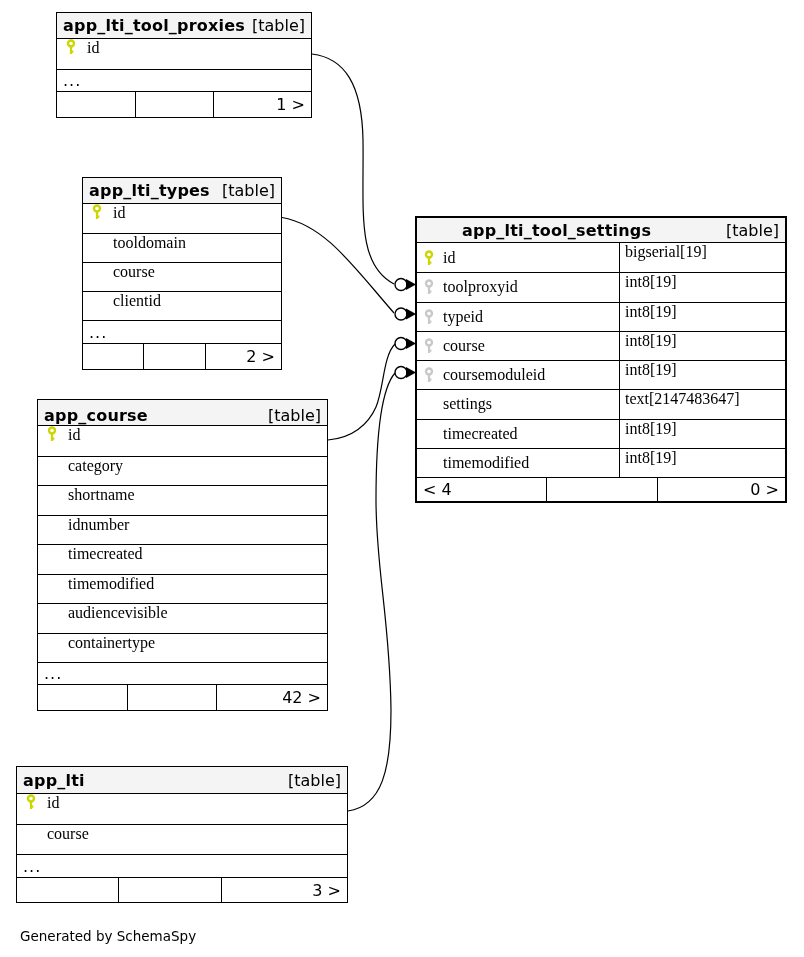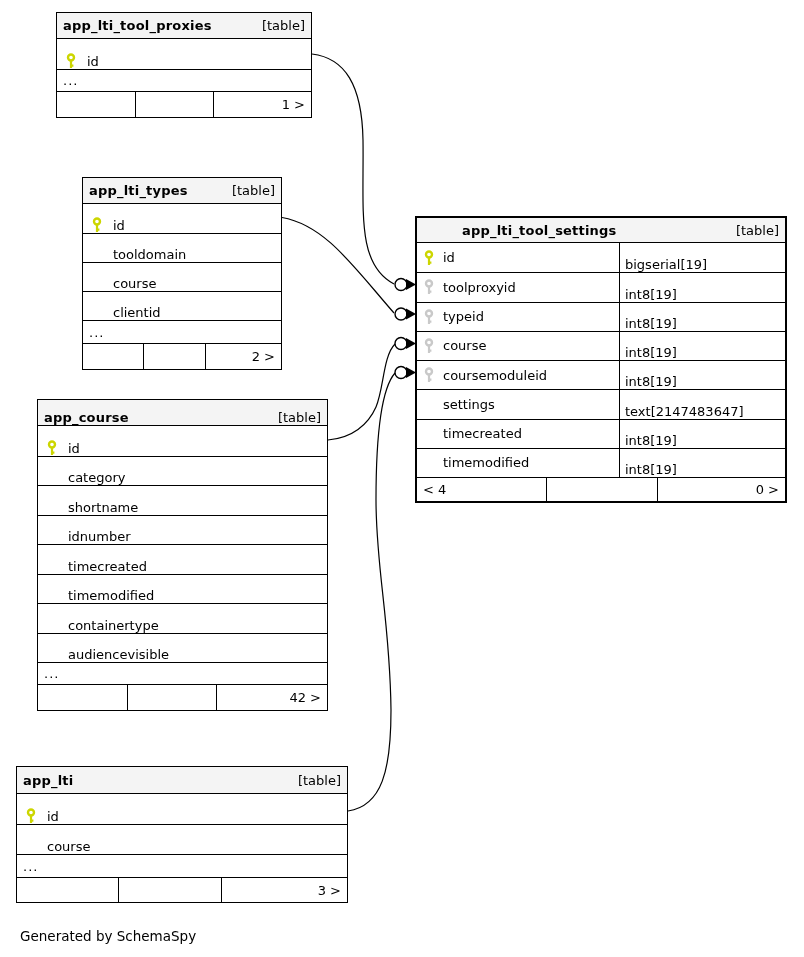--- a/index.html
+++ b/index.html
@@ -16,39 +16,40 @@
     left: 0; top: 0;
     z-index: 0;
     pointer-events: none;
   }
   .tbl {
     position: absolute;
     background: #ffffff;
     border: 1px solid #000000;
     z-index: 1;
     box-sizing: border-box;
-    font-size: 13px;
+    font-size: 16px;
     color: #000000;
   }
   .tbl.main { border-width: 2px; }
   .hdr {
     display: flex;
     justify-content: space-between;
     align-items: center;
     background: #f4f4f4;
     border-bottom: 1px solid #000000;
     padding: 0 6px;
     box-sizing: border-box;
   }
   .hname { font-weight: bold; letter-spacing: 0.2px; }
   .htag { font-weight: normal; }
   .row {
     display: flex;
-    align-items: flex-end;
-    box-sizing: border-box;
+    align-items: flex-start;
+    box-sizing: border-box;
+    font-family: Liberation Serif, serif;
   }
   .row + .row { border-top: 1px solid #000000; }
   .keycell {
     width: 30px;
     padding-left: 8px;
     display: flex;
     align-items: center;
     box-sizing: border-box;
     flex: none;
   }
@@ -238,25 +239,25 @@
     <div class="row">
       <span class="keycell"></span>
       <span class="namecell">timecreated</span>
     </div>
     <div class="row">
       <span class="keycell"></span>
       <span class="namecell">timemodified</span>
     </div>
     <div class="row">
       <span class="keycell"></span>
+      <span class="namecell">audiencevisible</span>
+    </div>
+    <div class="row">
+      <span class="keycell"></span>
       <span class="namecell">containertype</span>
-    </div>
-    <div class="row">
-      <span class="keycell"></span>
-      <span class="namecell">audiencevisible</span>
     </div>
     <div class="dots">...</div>
     <div class="ftr">
       <span class="fcell c1"></span>
       <span class="fcell c2"></span>
       <span class="fcell c3">42 &gt;</span>
     </div>
   </div>
 
   <div class="tbl" id="t-lti">

